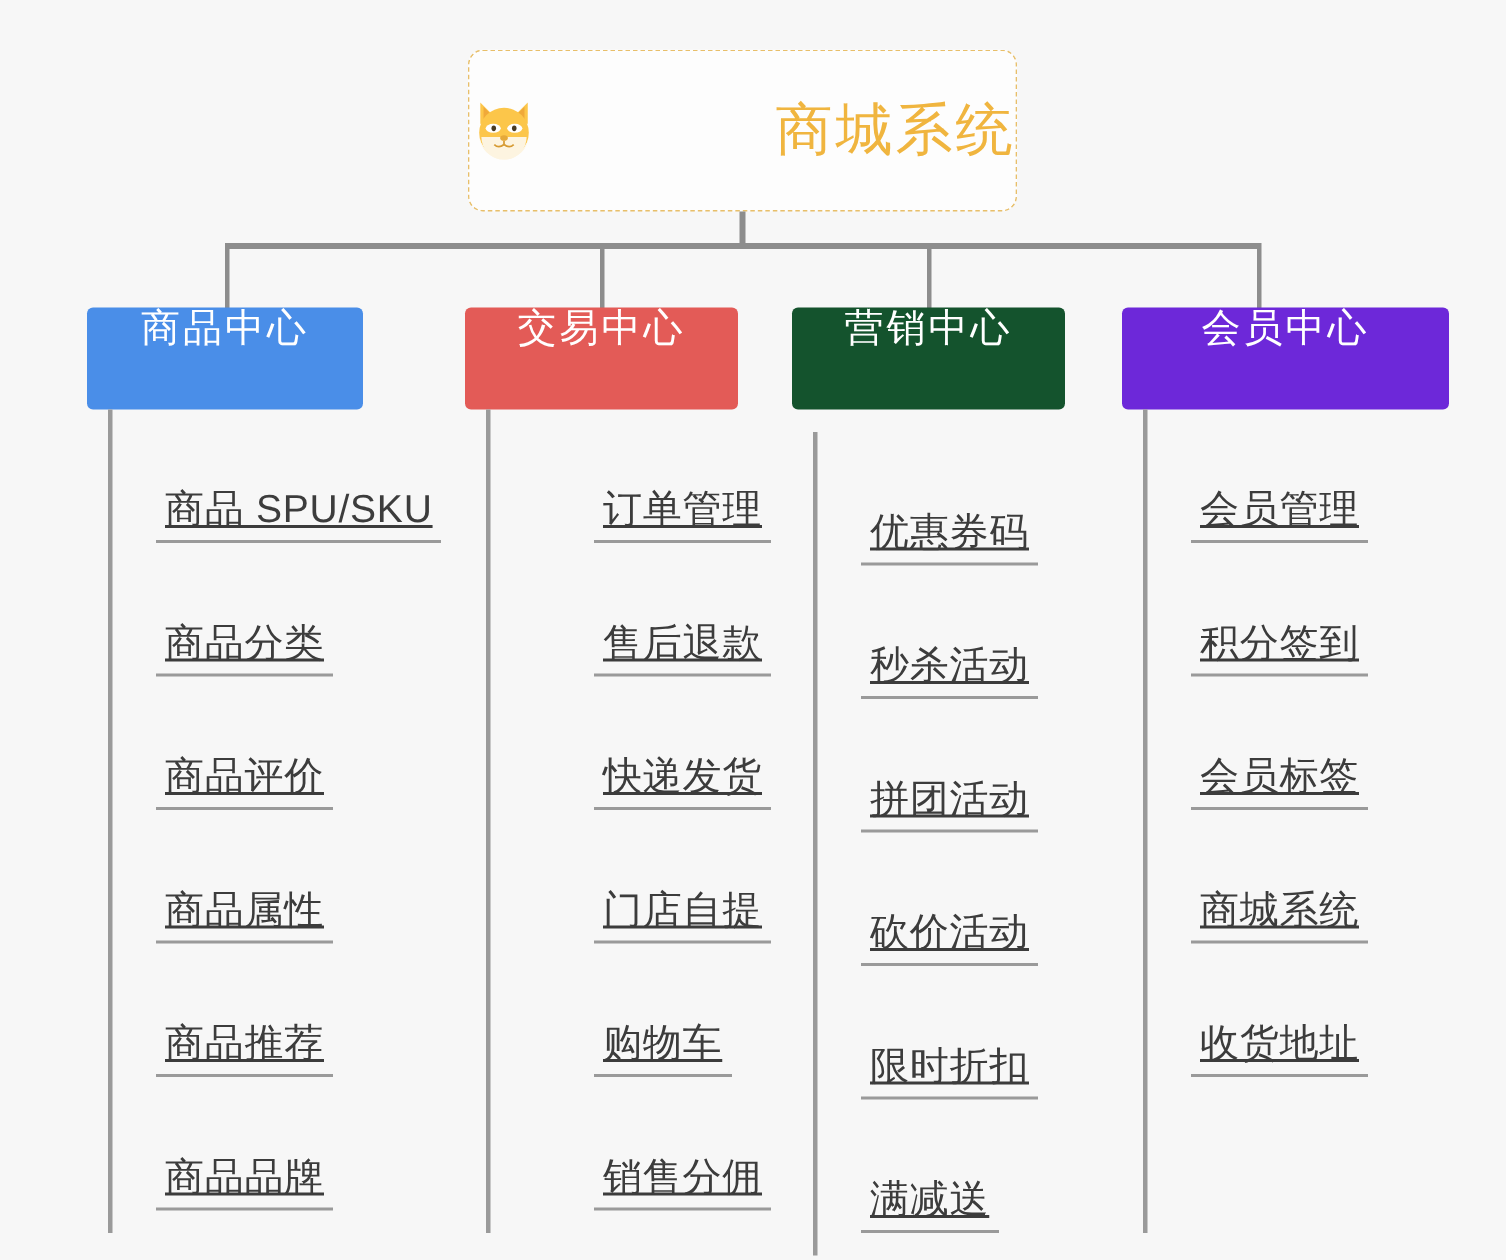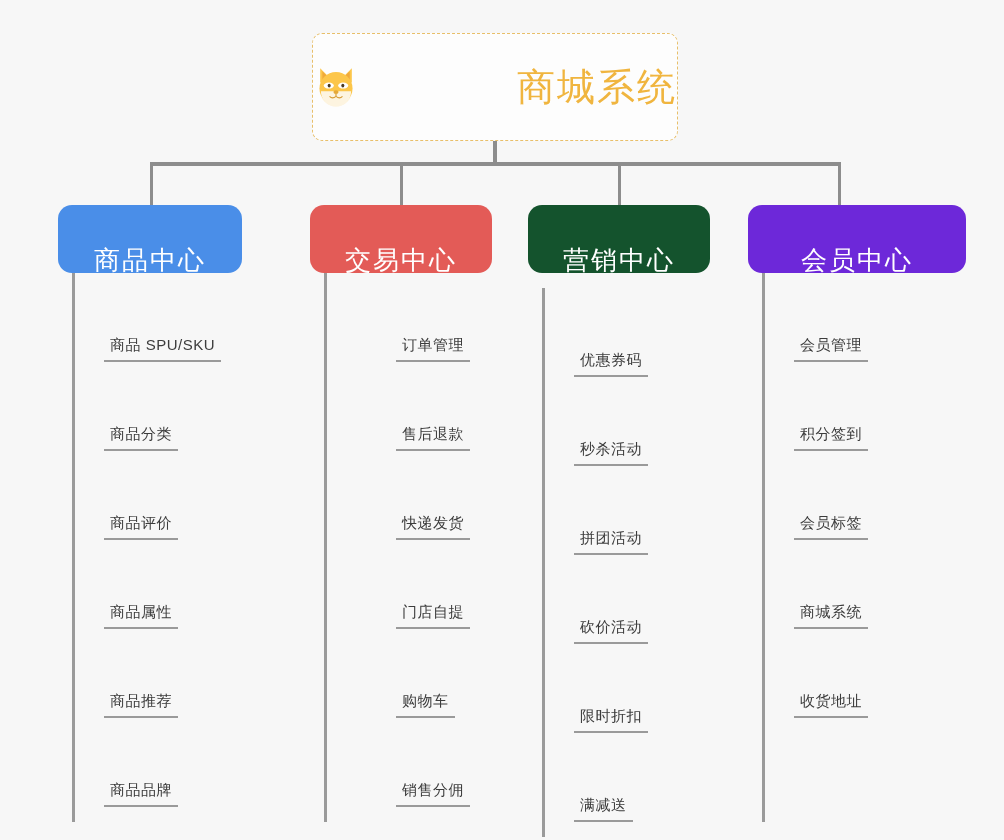--- a/index.html
+++ b/index.html
@@ -58,23 +58,23 @@
   }
   .v-stub { width: 4px; }
   .h-bus  { height: 4px; }
   .drop   { width: 3px; background: #8d8d8d; }
 
   
   .cat-box {
     position: absolute;
     top: 205px;
     height: 68px;
-    border-radius: 14px;
+    border-radius: 4px;
     display: flex;
-    align-items: flex-end;
+    align-items: flex-start;
     justify-content: center;
     box-sizing: border-box;
   }
   .cat-label {
     color: #ffffff;
     font-size: 26px;
     letter-spacing: 2px;
     line-height: 1;
     white-space: nowrap;
   }
@@ -99,25 +99,26 @@
     align-items: flex-end;
   }
   .leaf-inner {
     position: relative;
     margin-left: 32px;
     padding: 0 6px 6px 6px;
     border-bottom: 2px solid #9a9a9a;
     display: inline-block;
   }
   .leaf-label {
-    font-size: 15px;
+    font-size: 26px;
     color: #3c3c3c;
     line-height: 1.1;
     white-space: nowrap;
     letter-spacing: 0.5px;
+    text-decoration: underline;
   }
 </style>
 </head>
 <body style="background: rgb(247, 247, 247);">
 
 <div id="canvas">
 
   <div class="root-card" style="border-color: rgb(232, 191, 106);">
     <div class="root-emoji">
       <svg viewBox="0 0 64 64" width="46" height="46" aria-hidden="true">

